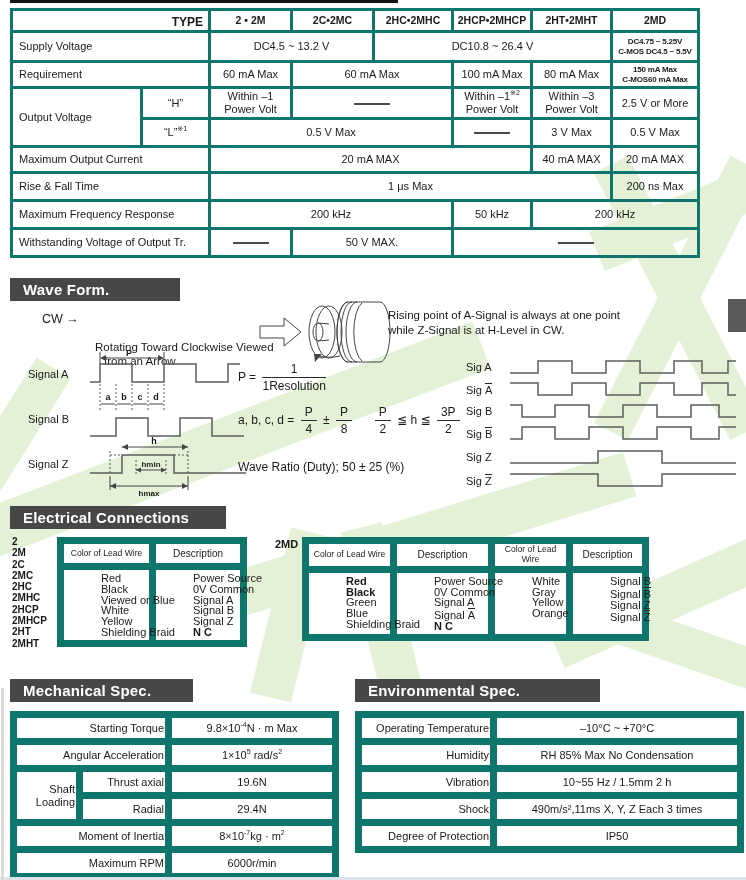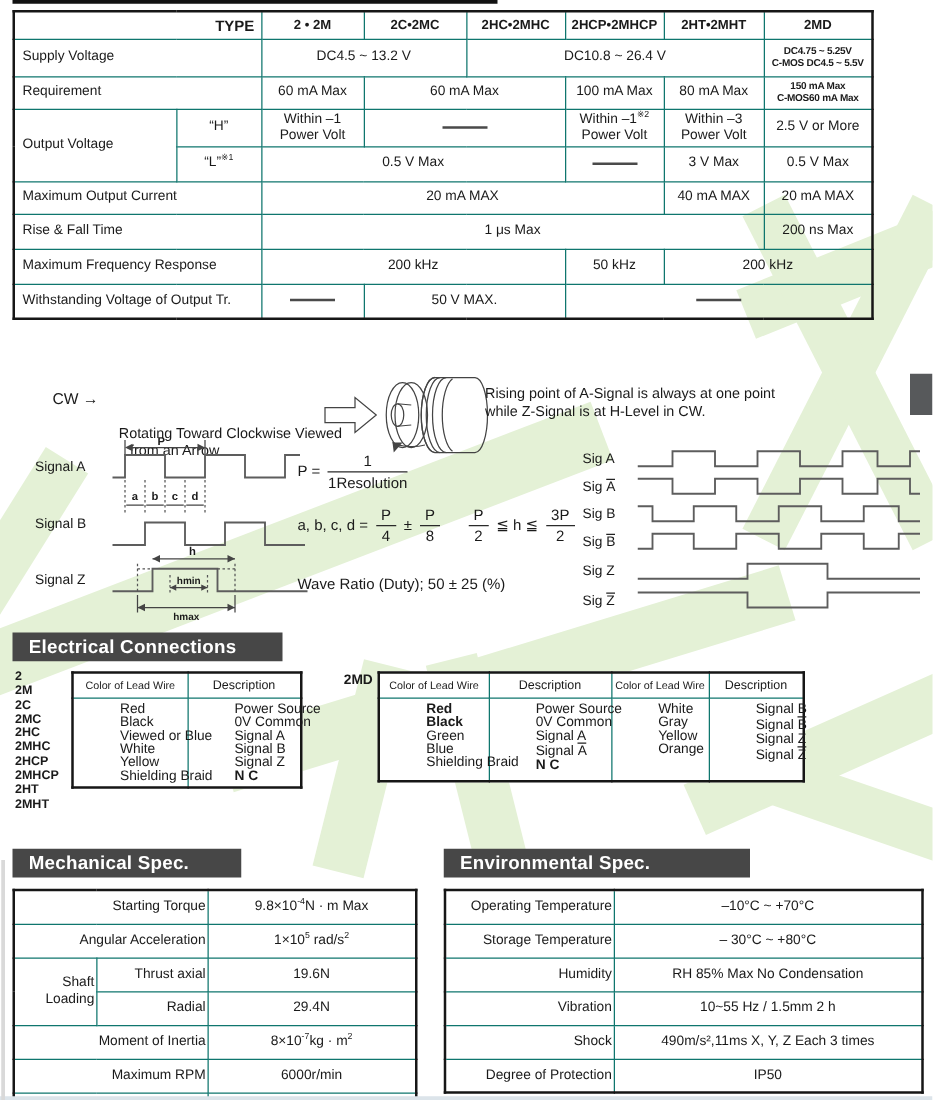--- a/index.html
+++ b/index.html
@@ -10,32 +10,32 @@
   
   .abs{position:absolute;z-index:3;}
   .bar{position:absolute;z-index:4;background:#474747;color:#fff;font-weight:bold;
        font-size:15px;line-height:23px;height:23px;padding-left:13px;letter-spacing:.2px;}
   sup{font-size:7px;vertical-align:super;line-height:0;}
   .dash{display:inline-block;width:36px;border-top:2px solid #4a4a4a;vertical-align:middle;}
   .over{border-top:1px solid #222;display:inline-block;line-height:1;padding-top:1px;}
   
   table.spec{position:absolute;left:10px;top:8px;width:687px;z-index:3;
              border-collapse:collapse;table-layout:fixed;font-size:11px;}
-  table.spec td{border:1px solid #0f766e;text-align:center;vertical-align:middle;
+  table.spec td{border:3px solid #0f766e;text-align:center;vertical-align:middle;
                 padding:1px 2px;line-height:1.2;background:transparent;}
   table.spec{border:2px solid #161616;}
   table.spec td.lbl{text-align:left;padding-left:6px;}
   td.corner{position:relative;background:
      linear-gradient(to right bottom,transparent calc(50% - .8px),#333 calc(50% - .8px),#333 calc(50% + .8px),transparent calc(50% + .8px));}
   td.corner span{position:absolute;right:5px;top:4px;font-weight:bold;font-size:12px;}
   .thead{font-weight:bold;font-size:10.5px;}
   .sm{font-size:8px;font-weight:bold;line-height:1.25;letter-spacing:-.2px;}
   
   table.wt{border-collapse:collapse;table-layout:fixed;background:#fff;z-index:3;position:absolute;}
-  table.wt td{border:1px solid #0f766e;background:#fff;vertical-align:middle;line-height:1.15;}
+  table.wt td{border:7px solid #0f766e;background:#fff;vertical-align:middle;line-height:1.15;}
   table.wt{border:2px solid #161616;}
   
   table.ec td.hd{font-size:10px;text-align:center;height:17px;}
   table.ec td.hd.narrow{font-size:8.6px;}
   table.ec td.body{vertical-align:top;padding:3px 0 2px 5px;}
   table.ec .ln{font-size:11px;line-height:10.8px;white-space:nowrap;padding-left:32px;}
   .nc{font-size:8px;font-weight:bold;}
   
   table.mech td,table.env td{font-size:11px;}
   table.mech td.lbl,table.env td.lbl{text-align:right;padding-left:7px;}
@@ -162,20 +162,21 @@
     </tr>
     <tr style="height:28px">
       <td colspan="2" class="lbl">Withstanding Voltage of Output Tr.</td>
       <td><span class="dash"></span></td>
       <td colspan="2">50 V  MAX.</td>
       <td colspan="3"><span class="dash"></span></td>
     </tr>
   </tbody>
     </table>
 
+  <div class="bar" style="left:10px;top:278px;width:157px;">Wave Form.</div>
 
   <div class="abs" style="left:42px;top:312px;font-size:12.5px;">CW →</div>
   <div class="abs" style="left:95px;top:308px;font-size:11.5px;line-height:14px;margin-top:32px;">
     <span>Rotating Toward Clockwise Viewed</span><br>
     <span style="padding-left:9px;">from an Arrow</span>
   </div>
 
   <svg class="abs" style="left:256px;top:294px;" width="140" height="78" viewBox="0 0 140 78">
     <polygon class="thin" points="4,32 28,32 28,24 45,38 28,52 28,44 4,44"></polygon>
     <ellipse class="thin" cx="73" cy="38" rx="13" ry="26"></ellipse>
@@ -450,24 +451,20 @@
     <colgroup>
         <col style="width:135px">
         <col style="width:247px">
       </colgroup>
     <tbody>
         <tr style="height:27px">
       <td class="lbl">Operating Temperature</td>
       <td class="val">–10°C ~ +70°C</td>
     </tr>
     <tr style="height:27px">
-      <td class="lbl">Storage Temperature</td>
-      <td class="val">– 30°C ~ +80°C</td>
-    </tr>
-    <tr style="height:27px">
       <td class="lbl">Humidity</td>
       <td class="val">RH 85% Max No Condensation</td>
     </tr>
     <tr style="height:27px">
       <td class="lbl">Vibration</td>
       <td class="val">10~55 Hz / 1.5mm  2 h</td>
     </tr>
     <tr style="height:27px">
       <td class="lbl">Shock</td>
       <td class="val">490m/s²,11ms  X, Y, Z Each 3 times</td>

